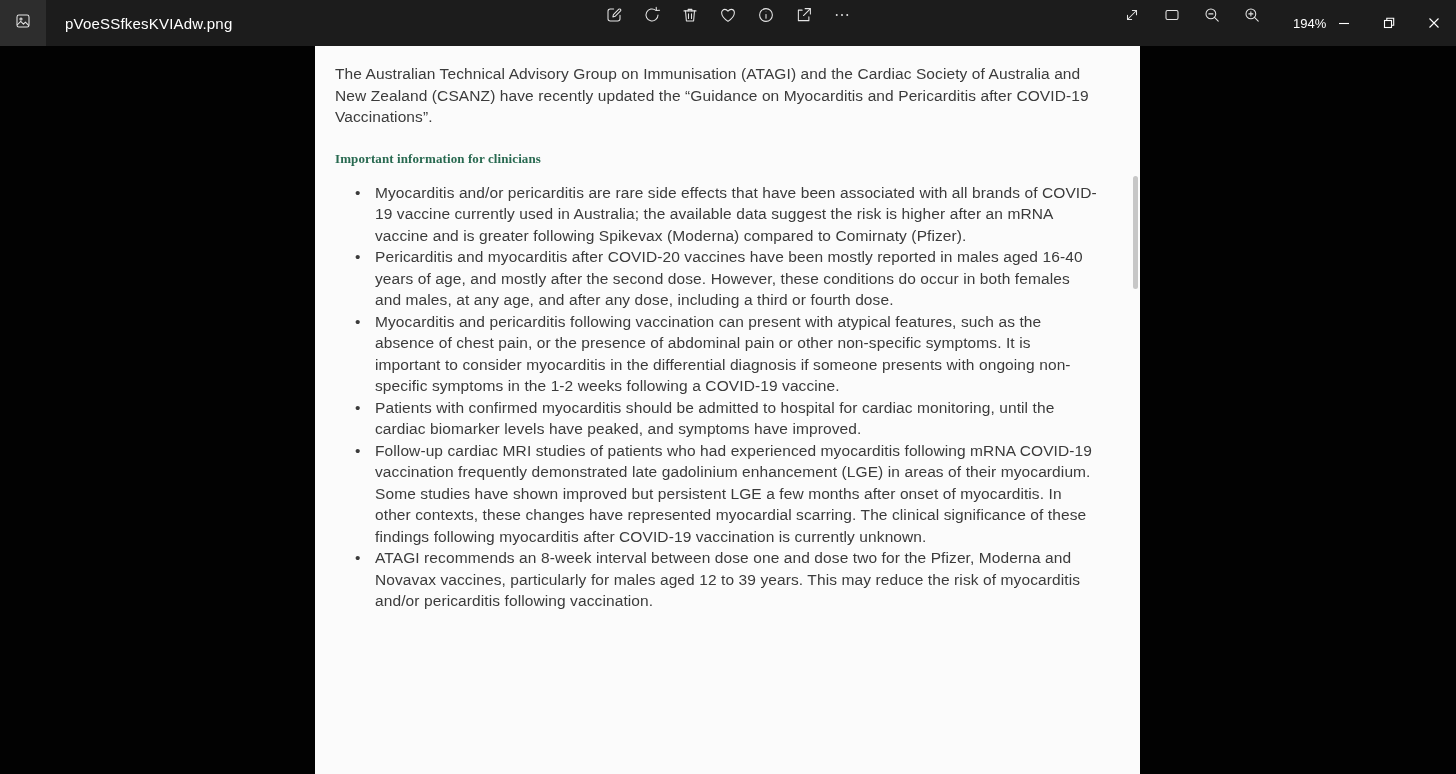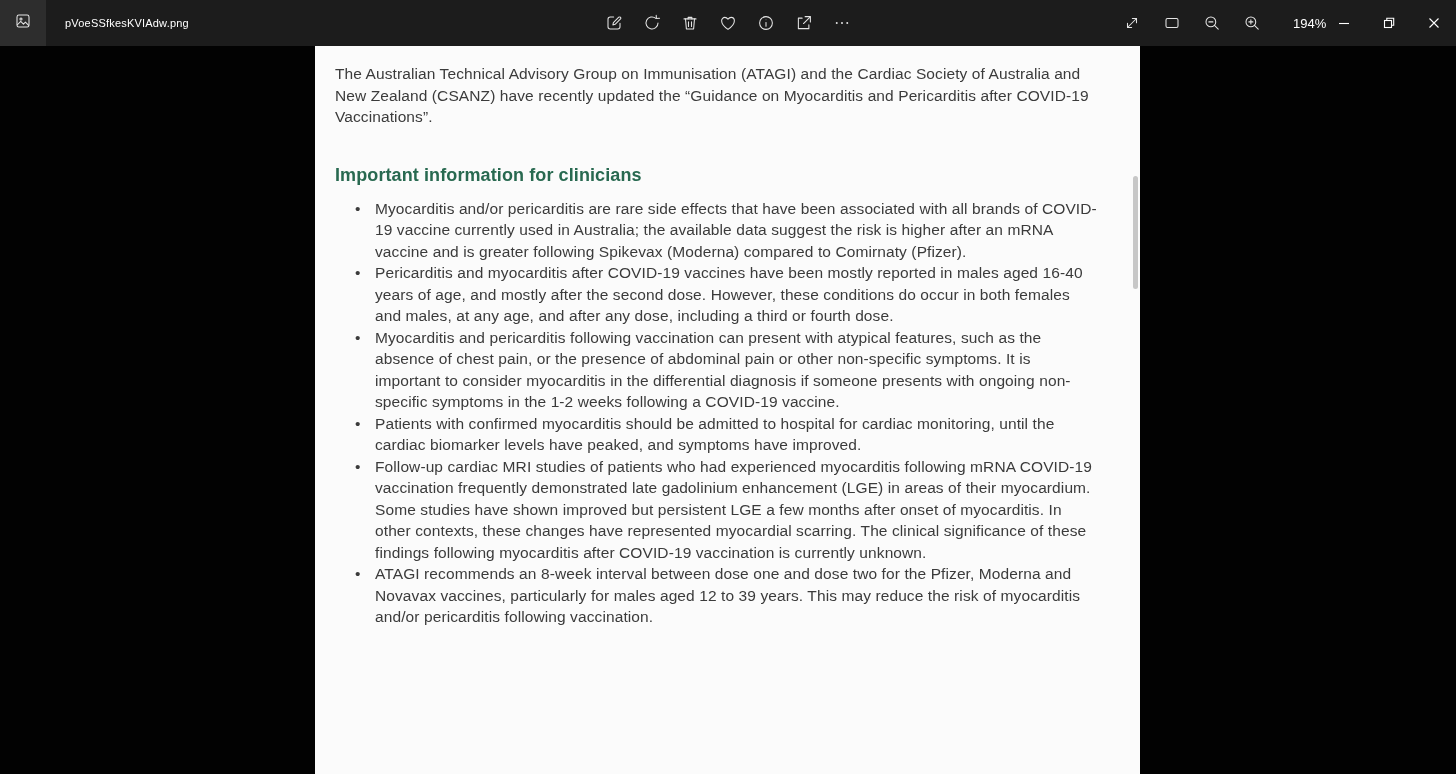--- a/index.html
+++ b/index.html
@@ -22,23 +22,23 @@
   .titlebar{
     position:absolute;top:0;left:0;width:1456px;height:46px;
     background:var(--titlebar-bg);color:var(--icon-color);z-index:5;
   }
   .app-btn{
     position:absolute;left:0;top:0;width:46px;height:46px;
     background:var(--titlebar-button-bg);display:flex;align-items:center;justify-content:center;
   }
   .filename{
     position:absolute;left:65px;top:0;height:46px;display:flex;align-items:center;
-    color:#ffffff;font-size:11px;letter-spacing:.2px;
-  }
-  .tb-group{position:absolute;top:0;height:46px;display:flex;align-items:center;}
+    color:#ffffff;font-size:15px;letter-spacing:.2px;
+  }
+  .tb-group{position:absolute;top:0;height:46px;display:flex;}
   .tb-center{left:599px;gap:8px;}
   .tb-right{left:1117px;gap:10px;}
   .icon-btn{
     width:30px;height:30px;border:none;background:transparent;color:var(--icon-color);
     display:flex;align-items:center;justify-content:center;padding:0;cursor:default;
   }
   .icon-btn svg{width:18px;height:18px;stroke:currentColor;fill:none;stroke-width:1.4;stroke-linecap:round;stroke-linejoin:round;}
   .zoom-level{
     background:transparent;border:none;color:#ffffff;font-size:13px;margin-left:12px;
     font-family:inherit;padding:0 4px;
@@ -51,22 +51,22 @@
   .win-btn svg{width:14px;height:14px;stroke:currentColor;fill:none;stroke-width:1.1;}
   
   .viewer{position:absolute;top:46px;left:0;width:1456px;height:728px;background:var(--viewer-bg);}
   .document{
     position:absolute;left:315px;top:0;width:825px;height:728px;
     background:var(--document-bg);overflow:hidden;color:var(--body-text);
   }
   .doc-content{padding:0 30px 0 20px;font-size:15.5px;line-height:21.5px;letter-spacing:.1px;}
   .intro{margin:17px 0 0;}
   .heading{
-    margin:36px 0 9px;font-size:18px;line-height:22px;font-weight:bold;
-    color:var(--heading-green);letter-spacing:.1px;
+    margin:20px 0 9px;font-size:13px;line-height:22px;font-weight:bold;
+    color:var(--heading-green);letter-spacing:.1px;font-family:Liberation Serif, serif;
   }
   .bullets{margin:12px;padding:0 0 0 28px;list-style:none;}
   .bullet-item{position:relative;margin:0;}
   .bullet-item::before{
     content:"\2022";position:absolute;left:-20px;top:0;color:var(--body-text);
   }
   .scroll-thumb{
     position:absolute;right:2px;top:130px;width:5px;height:113px;
     background:#c7c7c7;border-radius:3px;
   }
@@ -187,21 +187,21 @@
   </div>
 </header>
 
 <main class="viewer">
   <div class="document">
     <div class="doc-content">
       <p class="intro">The Australian Technical Advisory Group on Immunisation (ATAGI) and the Cardiac Society of Australia and New Zealand (CSANZ) have recently updated the “Guidance on Myocarditis and Pericarditis after COVID-19 Vaccinations”.</p>
       <h2 class="heading">Important information for clinicians</h2>
       <ul class="bullets">
           <li class="bullet-item">Myocarditis and/or pericarditis are rare side effects that have been associated with all brands of COVID-19 vaccine currently used in Australia; the available data suggest the risk is higher after an mRNA vaccine and is greater following Spikevax (Moderna) compared to Comirnaty (Pfizer).</li>
-          <li class="bullet-item">Pericarditis and myocarditis after COVID-19 vaccines have been mostly reported in males aged 16-40 years of age, and mostly after the second dose. However, these conditions do occur in both females and males, at any age, and after any dose, including a third or fourth dose.</li>
+          <li class="bullet-item">Pericarditis and myocarditis after COVID-20 vaccines have been mostly reported in males aged 16-40 years of age, and mostly after the second dose. However, these conditions do occur in both females and males, at any age, and after any dose, including a third or fourth dose.</li>
           <li class="bullet-item">Myocarditis and pericarditis following vaccination can present with atypical features, such as the absence of chest pain, or the presence of abdominal pain or other non-specific symptoms. It is important to consider myocarditis in the differential diagnosis if someone presents with ongoing non-specific symptoms in the 1-2 weeks following a COVID-19 vaccine.</li>
           <li class="bullet-item">Patients with confirmed myocarditis should be admitted to hospital for cardiac monitoring, until the cardiac biomarker levels have peaked, and symptoms have improved.</li>
           <li class="bullet-item">Follow-up cardiac MRI studies of patients who had experienced myocarditis following mRNA COVID-19 vaccination frequently demonstrated late gadolinium enhancement (LGE) in areas of their myocardium. Some studies have shown improved but persistent LGE a few months after onset of myocarditis. In other contexts, these changes have represented myocardial scarring. The clinical significance of these findings following myocarditis after COVID-19 vaccination is currently unknown.</li>
           <li class="bullet-item">ATAGI recommends an 8-week interval between dose one and dose two for the Pfizer, Moderna and Novavax vaccines, particularly for males aged 12 to 39 years. This may reduce the risk of myocarditis and/or pericarditis following vaccination.</li>
         </ul>
     </div>
     <div class="scroll-thumb"></div>
   </div>
 </main>
 

